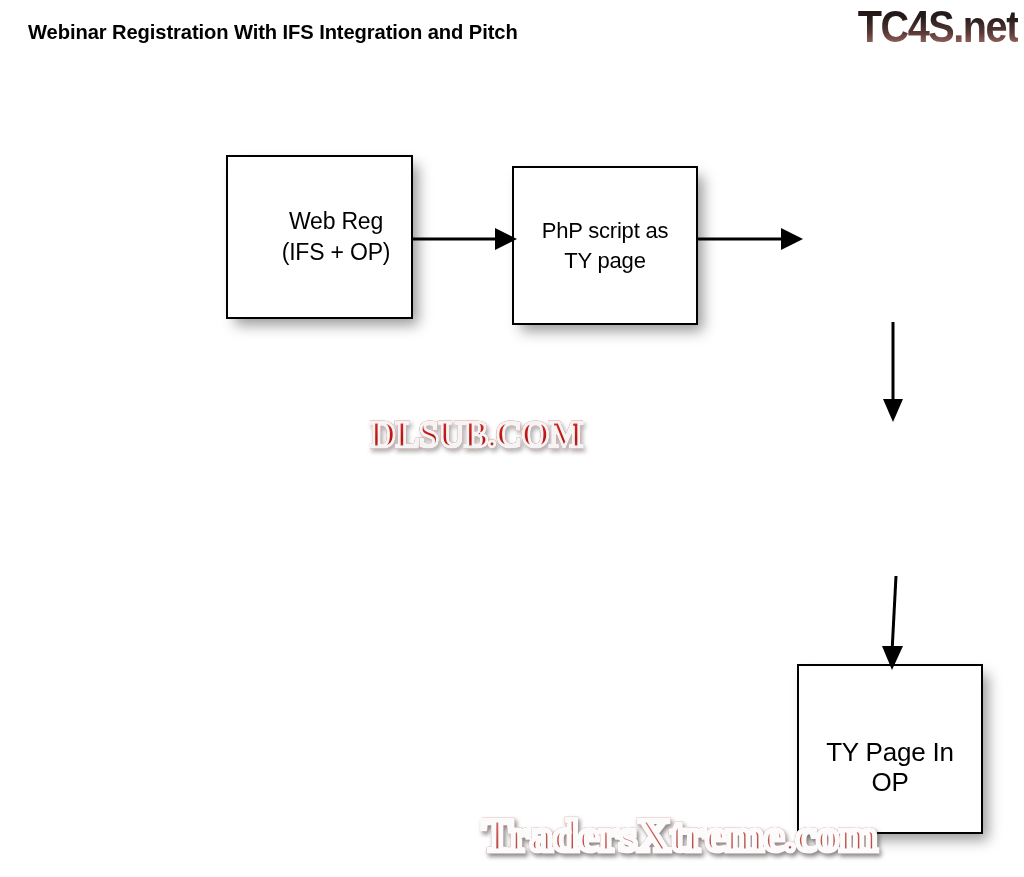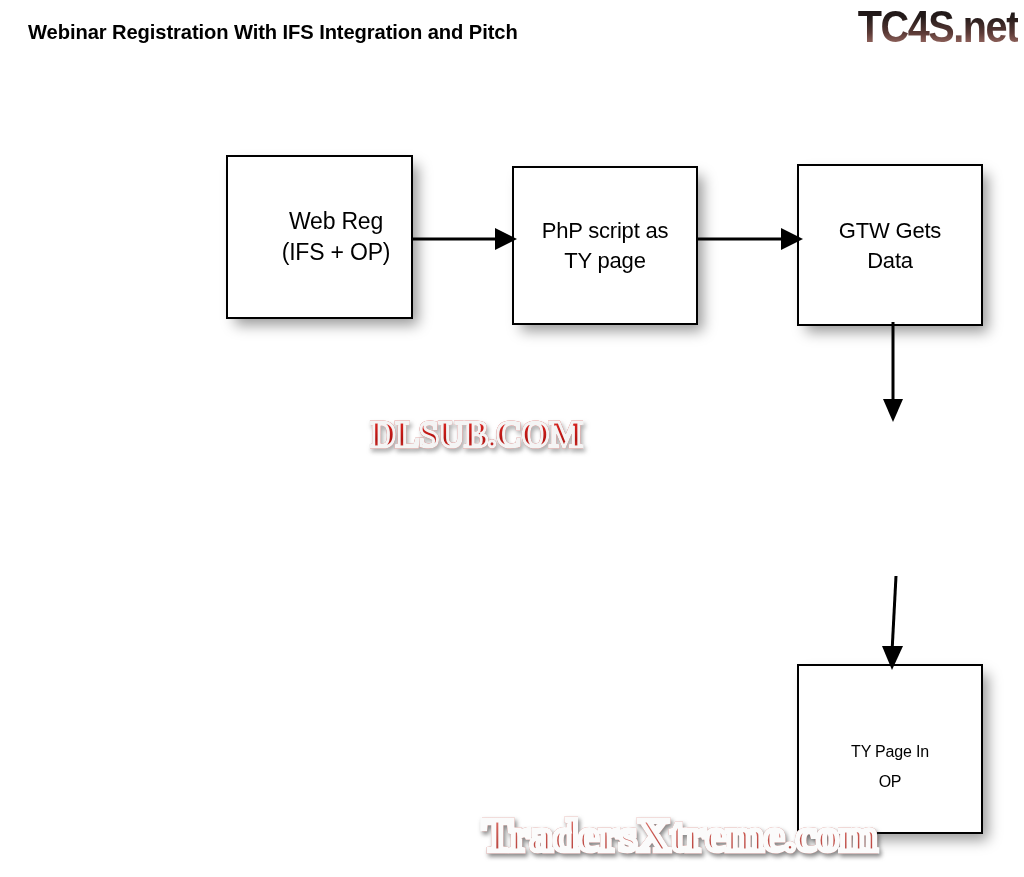--- a/index.html
+++ b/index.html
@@ -93,21 +93,21 @@
   #box-php       { left: 512px; top: 166px; width: 186px; height: 159px; }
   #box-php .box-text { font-size: 22px; line-height: 30px; }
 
   #box-gtw       { left: 797px; top: 164px; width: 186px; height: 162px; }
   #box-gtw .box-text { font-size: 22px; line-height: 30px; padding-top: 2px; }
 
   #box-vbb       { left: 797px; top: 417px; width: 186px; height: 162px; }
   #box-vbb .box-text { font-size: 22px; line-height: 35px; position: relative; top: -10px; }
 
   #box-ty-op     { left: 797px; top: 664px; width: 186px; height: 170px; }
-  #box-ty-op .box-text { font-size: 16px; line-height: 30px; position: relative; top: 2px; margin-top: 32px; }
+  #box-ty-op .box-text { font-size: 26px; line-height: 30px; position: relative; top: 2px; margin-top: 32px; }
 
   
   .arrow-svg {
     position: absolute;
     overflow: visible;
   }
   #arrow-1 { left: 411px; top: 222px; width: 106px; height: 34px; }
   #arrow-2 { left: 697px; top: 222px; width: 106px; height: 34px; }
   #arrow-3 { left: 872px; top: 322px; width: 42px; height: 100px; }
   #arrow-4 { left: 872px; top: 576px; width: 42px; height: 94px; }
@@ -176,24 +176,20 @@
   <div class="flow-box" id="box-web-reg">
     <div class="box-text">Web Reg
 (IFS + OP)</div>
   </div>
 
   <div class="flow-box" id="box-php">
     <div class="box-text">PhP script as
 TY page</div>
   </div>
 
-  <div class="flow-box" id="box-gtw">
-    <div class="box-text">GTW Gets
-Data</div>
-  </div>
 
 
   <div class="flow-box" id="box-ty-op">
     <div class="box-text">TY Page In
 OP</div>
   </div>
 
   <svg class="arrow-svg" id="arrow-1" viewBox="0 0 106 34">
     <line x1="0" y1="17" x2="90" y2="17" stroke="#000000" stroke-width="3"></line>
     <polygon points="84,6 106,17 84,28" fill="#000000"></polygon>

